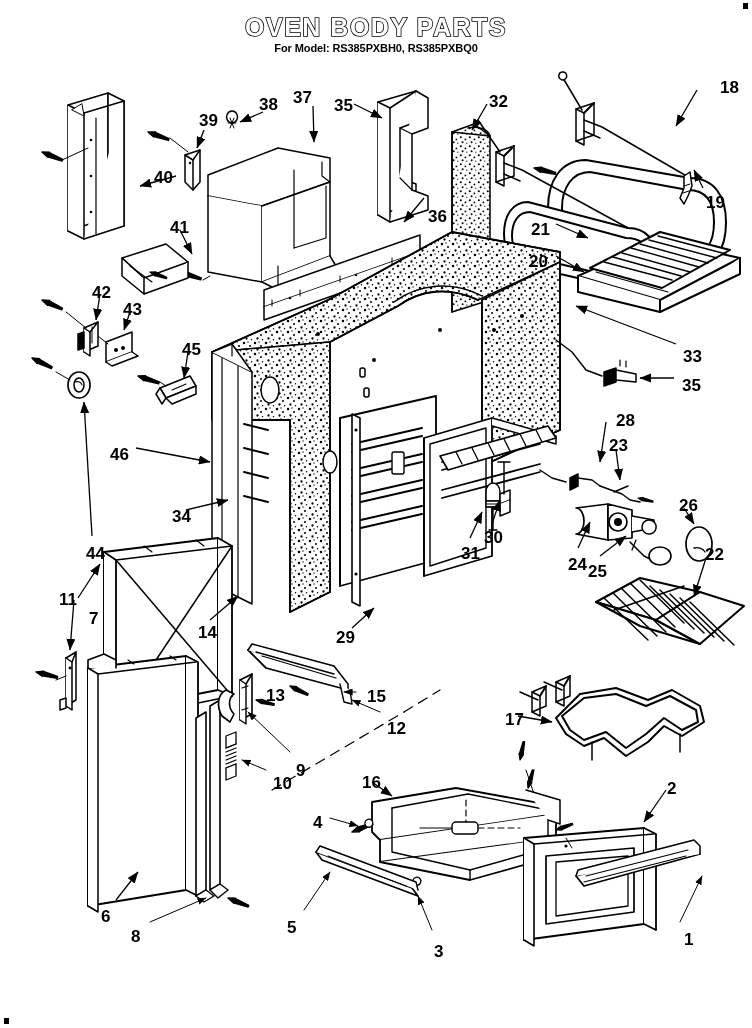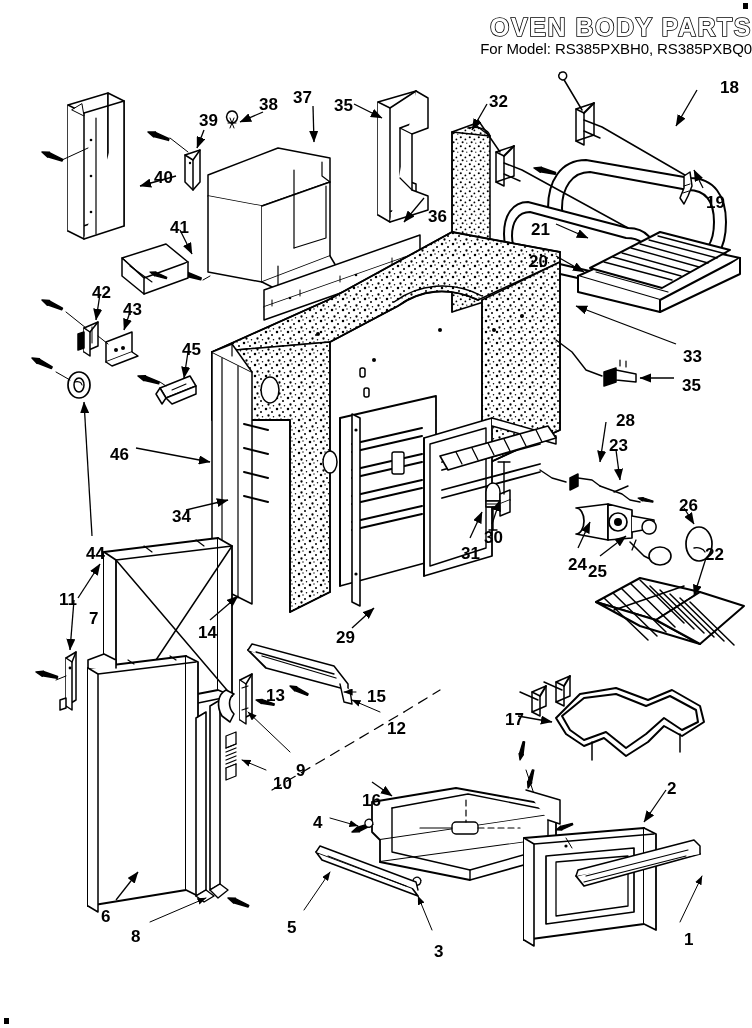--- a/index.html
+++ b/index.html
@@ -13,37 +13,37 @@
     height: 1028px;
     background: #ffffff;
     overflow: hidden;
     font-family: "Liberation Sans", sans-serif;
   }
   
   #title-block {
     position: absolute;
     left: 0; top: 14px;
     width: 752px;
-    text-align: right;
+    text-align: center;
   }
   #main-title {
     font-family: "Liberation Sans", sans-serif;
     font-size: 25px;
     font-weight: bold;
     letter-spacing: 1.5px;
     color: #ffffff;
     -webkit-text-stroke: 1.6px #000000;
     paint-order: stroke fill;
     line-height: 26px;
     margin: 0;
   }
   #model-line-1, #model-line-2 {
     font-family: "Liberation Sans", sans-serif;
-    font-size: 15px;
-    font-weight: normal;
+    font-size: 11px;
+    font-weight: bold;
     color: #000000;
     line-height: 13px;
     letter-spacing: -0.1px;
   }
   #model-line-1 { margin-top: 2px; }
   
   #drawing {
     position: absolute;
     left: 0; top: 0;
     width: 752px;
@@ -648,21 +648,21 @@
       <div class="callout" style="left: 101px; top: 908px;">6</div>
       <div class="callout" style="left: 89px; top: 610px;">7</div>
       <div class="callout" style="left: 131px; top: 928px;">8</div>
       <div class="callout" style="left: 296px; top: 762px;">9</div>
       <div class="callout" style="left: 273px; top: 775px;">10</div>
       <div class="callout" style="left: 59px; top: 591px;">11</div>
       <div class="callout" style="left: 387px; top: 720px;">12</div>
       <div class="callout" style="left: 266px; top: 687px;">13</div>
       <div class="callout" style="left: 198px; top: 624px; text-align: right;">14</div>
       <div class="callout" style="left: 367px; top: 688px;">15</div>
-      <div class="callout" style="left: 362px; top: 792px;">16</div>
+      <div class="callout" style="left: 362px; top: 774px;">16</div>
       <div class="callout" style="left: 505px; top: 711px;">17</div>
       <div class="callout" style="left: 700px; top: 79px; margin-left: 20px;">18</div>
       <div class="callout" style="left: 706px; top: 194px;">19</div>
       <div class="callout" style="left: 529px; top: 253px;">20</div>
       <div class="callout" style="left: 531px; top: 221px;">21</div>
       <div class="callout" style="left: 705px; top: 546px;">22</div>
       <div class="callout" style="left: 609px; top: 437px;">23</div>
       <div class="callout" style="left: 568px; top: 556px;">24</div>
       <div class="callout" style="left: 588px; top: 563px;">25</div>
       <div class="callout" style="left: 679px; top: 497px;">26</div>

